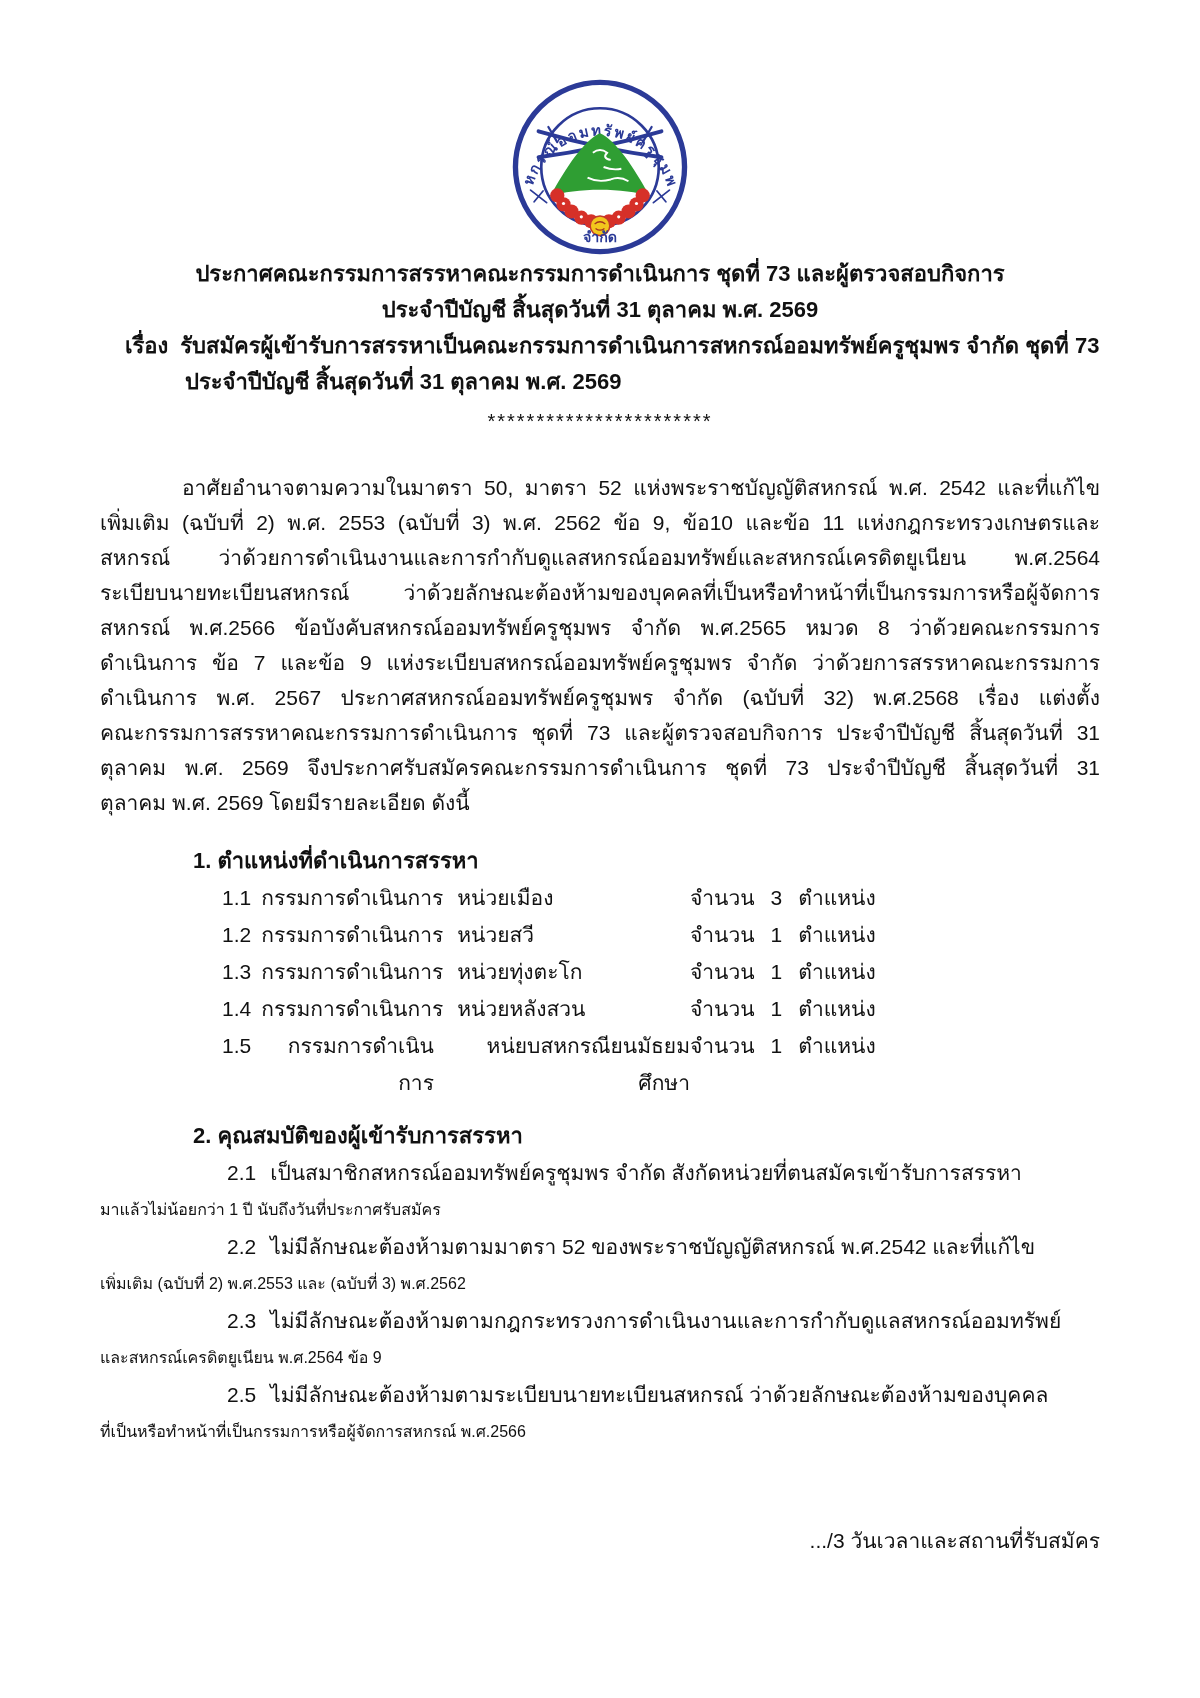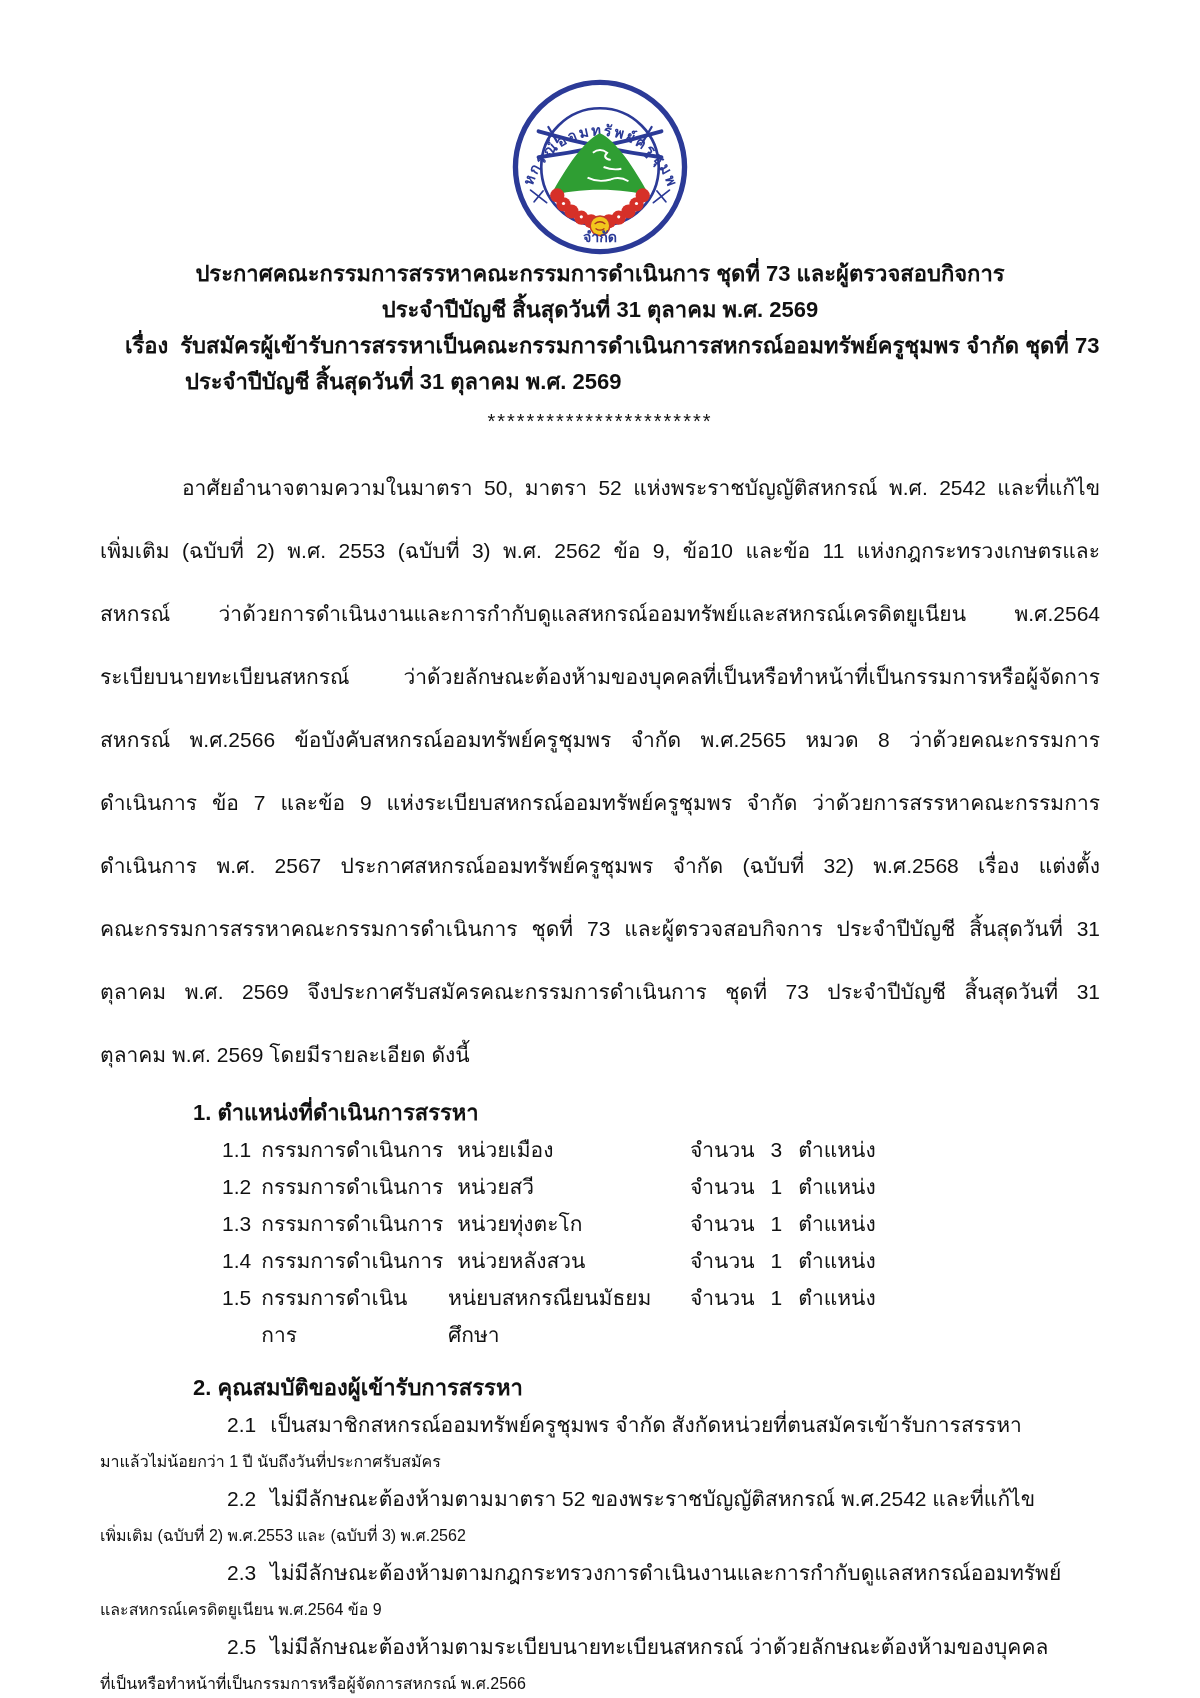--- a/index.html
+++ b/index.html
@@ -17,28 +17,28 @@
   
   .title-line { font-size:22px; font-weight:bold; line-height:36px; text-align:center; }
   .subject-row { font-size:22px; font-weight:bold; line-height:36px; padding-left:25px; display:flex; }
   .subject-label { flex:0 0 auto; }
   .subject-text { margin-left:12px; }
   .subject-cont { font-size:22px; font-weight:bold; line-height:36px; padding-left:85px; }
   .stars { text-align:center; font-size:20px; line-height:30px; margin-top:6px; letter-spacing:2px; }
 
   
   .paragraph { margin-top:34px; font-size:21px; }
-  .pline { line-height:35px; white-space:nowrap; text-align:justify; text-align-last:justify;margin-top:28px; }
+  .pline { line-height:35px; white-space:nowrap; text-align:justify; text-align-last:justify; }
   .pline.no-just { text-align-last:left; }
   .pline.indent { text-indent:82px; }
 
   
   .sec-heading { font-size:22px; font-weight:bold; line-height:37px; padding-left:93px; }
   .sec1 { margin-top:22px; }
-  .sec1 .row { font-size:21px; line-height:37px; padding-left:122px; display:flex; }
+  .sec1 .row { font-size:21px; line-height:37px; padding-left:122px; display:flex;text-align:right; }
   .sec1 .cell-left { width:468px; flex:0 0 auto; display:flex; }
   .sec1 .item-no { margin-right:10px; }
   .sec1 .item-unit { margin-left:14px; }
   .sec1 .cell-right { display:flex; }
   .sec1 .count { margin:0 16px; }
 
   .sec2 { margin-top:16px; }
   .sec2 .item-line1 { font-size:21px; line-height:37px; padding-left:127px; display:flex;text-align:right; }
   .sec2 .item-no { margin-right:14px; flex:0 0 auto; }
   .sec2 .item-line2 { font-size:16px; line-height:37px; }

